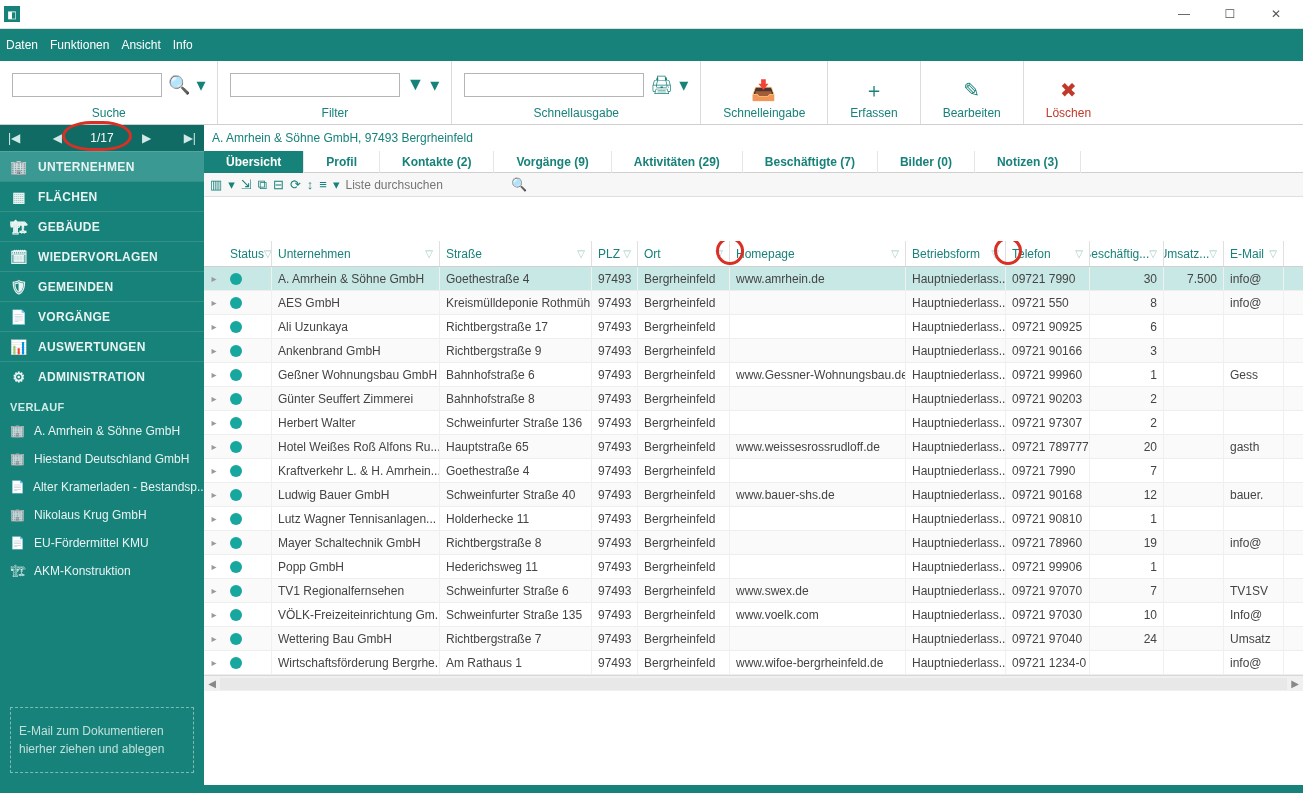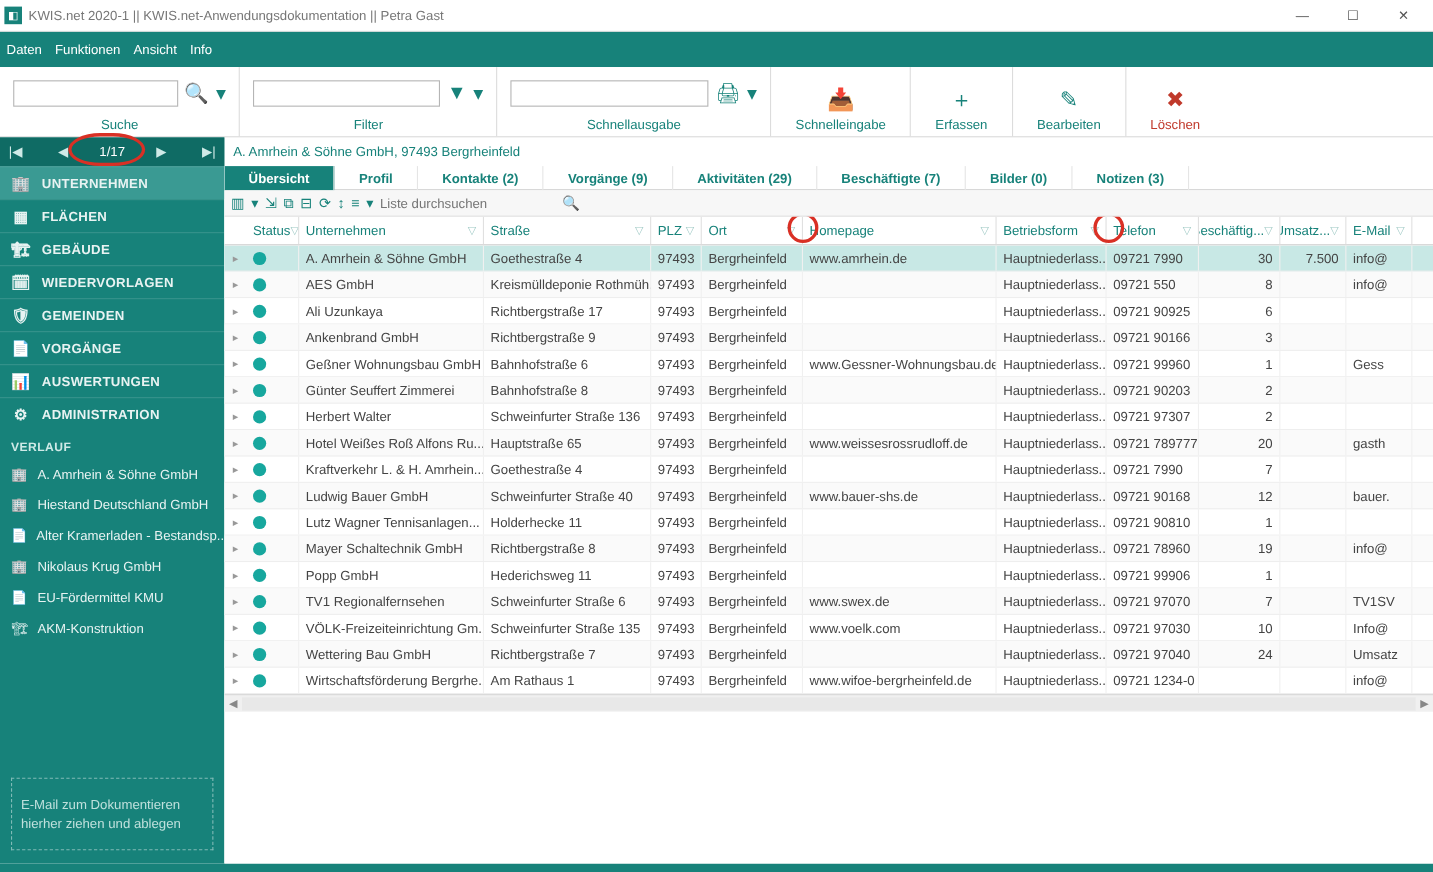--- a/index.html
+++ b/index.html
@@ -38,21 +38,21 @@
 .history-item .hicon { width:16px; text-align:center; }
 .dropzone { margin:auto 10px 12px; border:1px dashed rgba(255,255,255,0.45); padding:14px 8px; font-size:12px; color:#bfe0dc; text-align:left; line-height:1.5;}
 .main { flex:1; display:flex; flex-direction:column; background:#fff; overflow:hidden;}
 .rec-title { height:26px; display:flex; align-items:center; padding:0 8px; color:#17827a; font-size:12px; }
 .tabs { height:22px; background:#fff; display:flex; border-bottom:1px solid #cfcfcf;font-weight:bold;}
 .tab { padding:0 22px; height:22px; display:flex; align-items:center; font-size:12px; color:#17827a; border-right:1px solid #e5e5e5; cursor:default;}
 .tab.active { background:#17827a; color:#fff; }
 .gridbar { height:24px; background:#f7f7f7; border-bottom:1px solid #e0e0e0; display:flex; align-items:center; gap:6px; padding:0 6px; color:#666;}
 .gridbar .gicon { font-size:13px; color:#17827a; }
 .gridbar .gsearch { border:none; background:transparent; color:#888; font-size:12px; width:160px;}
-.grid { flex:1; overflow:hidden; position:relative;}
+.grid { flex:1; overflow:hidden; position:relative;margin-top:44px;}
 .ghead { height:26px; display:flex; background:#fff; border-bottom:1px solid #d0d0d0; }
 .gcol { border-right:1px solid #e0e0e0; display:flex; align-items:center; padding:0 6px; color:#17827a; font-size:12px; position:relative; overflow:hidden; white-space:nowrap;}
 .gcol .funnel { margin-left:auto; color:#9fc9c5; font-size:10px;}
 .rows { overflow:hidden; }
 .grow { height:24px; display:flex; border-bottom:1px solid #eee; align-items:center;}
 .grow.sel { background:#c8e8e5; }
 .grow.alt { background:#fafafa; }
 .gcell { border-right:1px solid #f0f0f0; padding:0 6px; font-size:12px; color:#444; display:flex; align-items:center; height:100%; overflow:hidden; white-space:nowrap; text-overflow:ellipsis;}
 .rowhandle { width:20px; display:flex; align-items:center; justify-content:center; color:#999; font-size:10px;}
 .status-dot { width:12px; height:12px; border-radius:50%; background:#17a79e; }
@@ -61,21 +61,20 @@
 .hscroll .arrow{ width:16px; text-align:center; color:#888; font-size:10px;}
 .hscroll .track{ flex:1; height:12px; background:#e8e8e8; position:relative;}
 .statusbar { height:18px; background:#17827a; color:#fff; display:flex; align-items:center; justify-content:flex-end; padding:15px 10px; font-size:11px;}
 .red-circ-head{ position:absolute; width:28px;height:28px;border:3px solid #d93025;border-radius:50%; pointer-events:none; }
 </style>
 </head>
 <body>
 
 <div class="titlebar">
   <span class="app-icon">◧</span>
-  <span class="title-text">KWIS.net 2020-1 || KWIS.net-Anwendungsdokumentation || Petra Gast</span>
   <div class="winbtns">
     <div>—</div>
     <div>☐</div>
     <div>✕</div>
   </div>
 </div>
 
 <div class="menubar">
   <span>Daten</span>
   <span>Funktionen</span>

